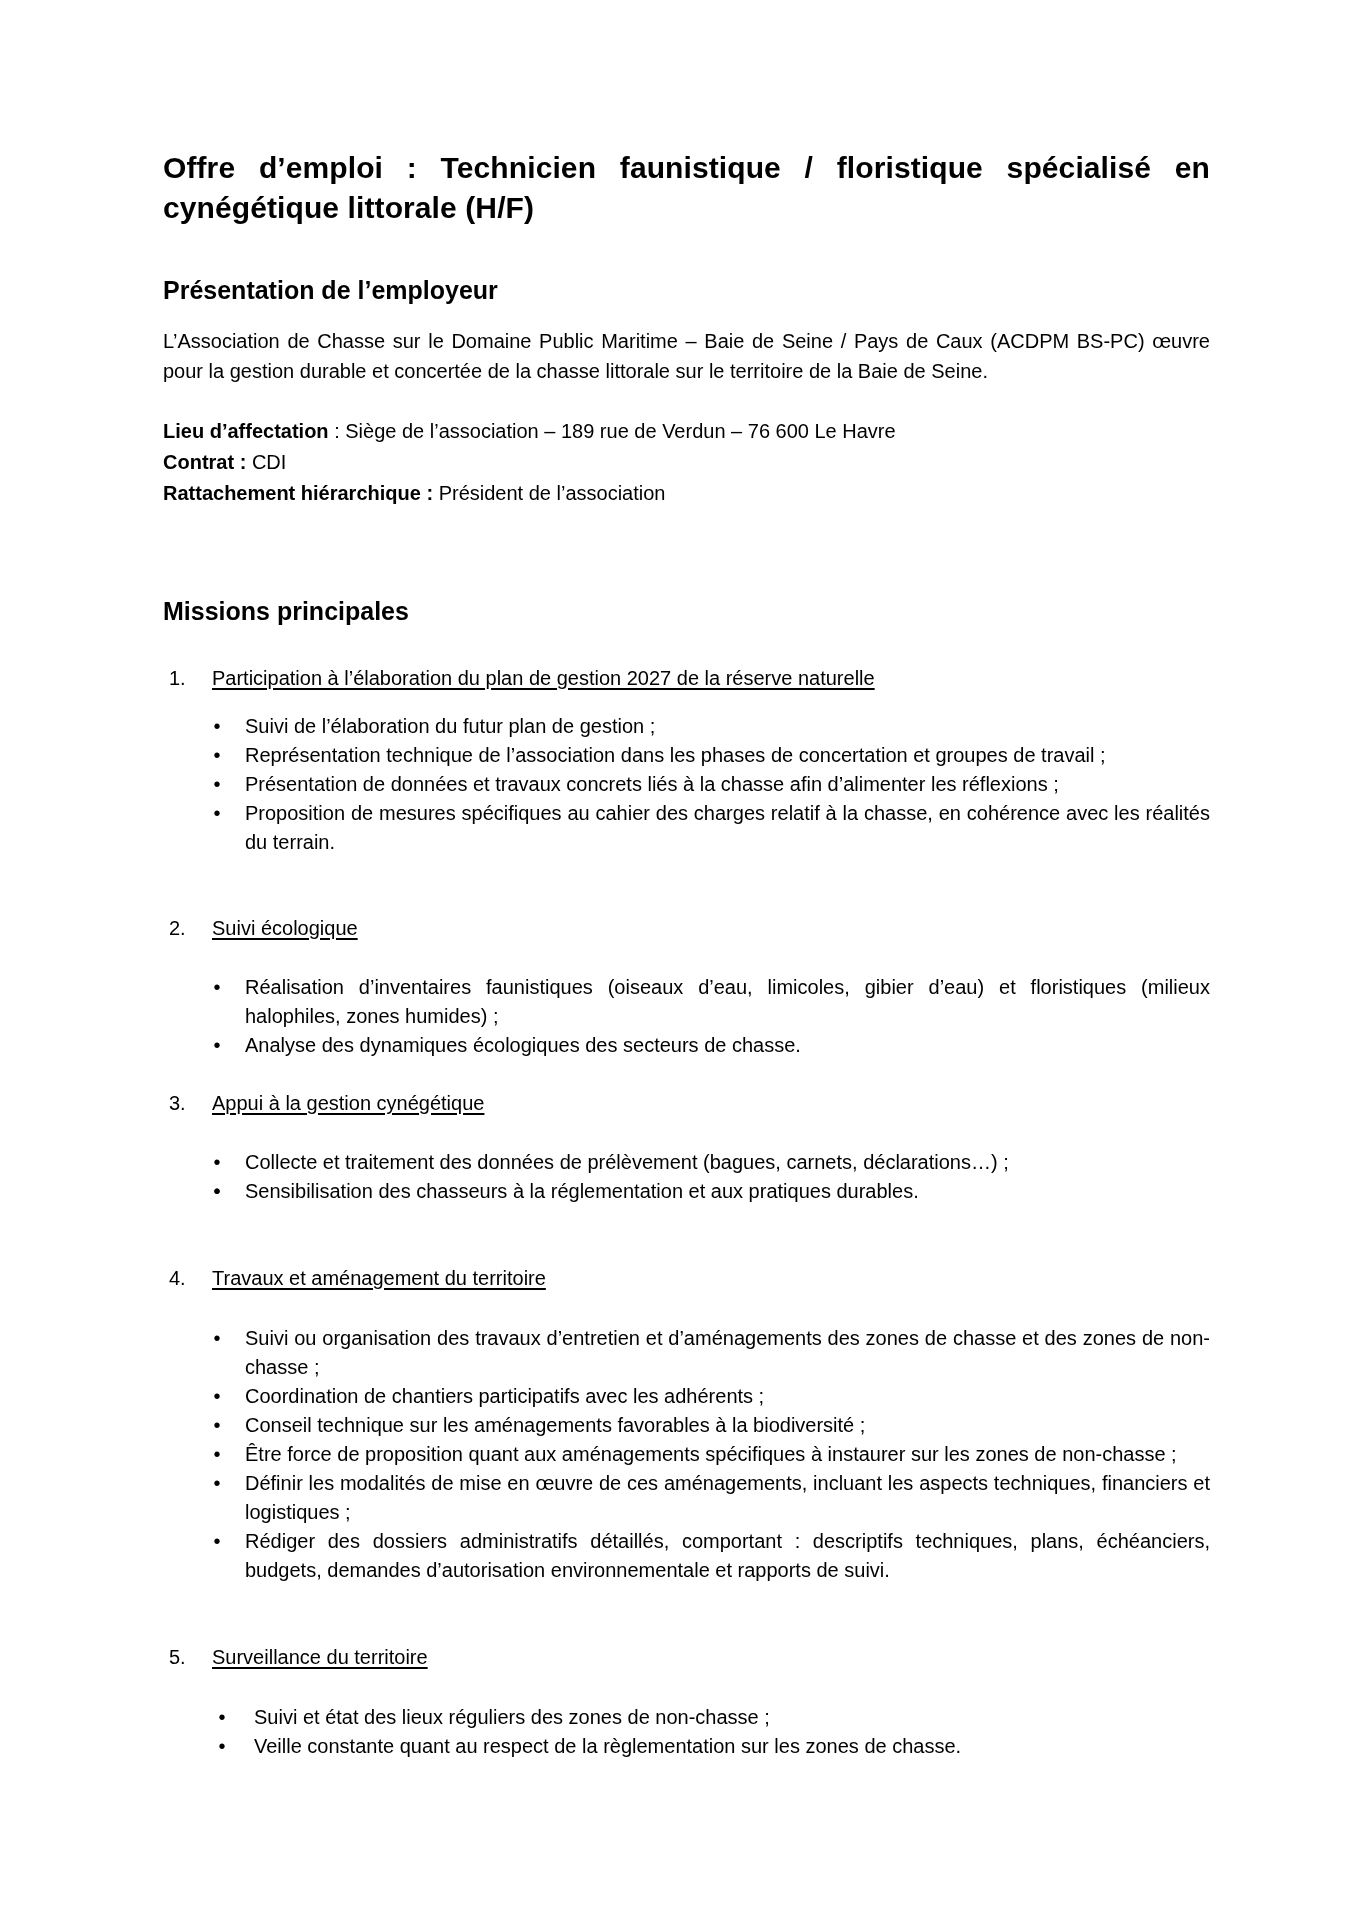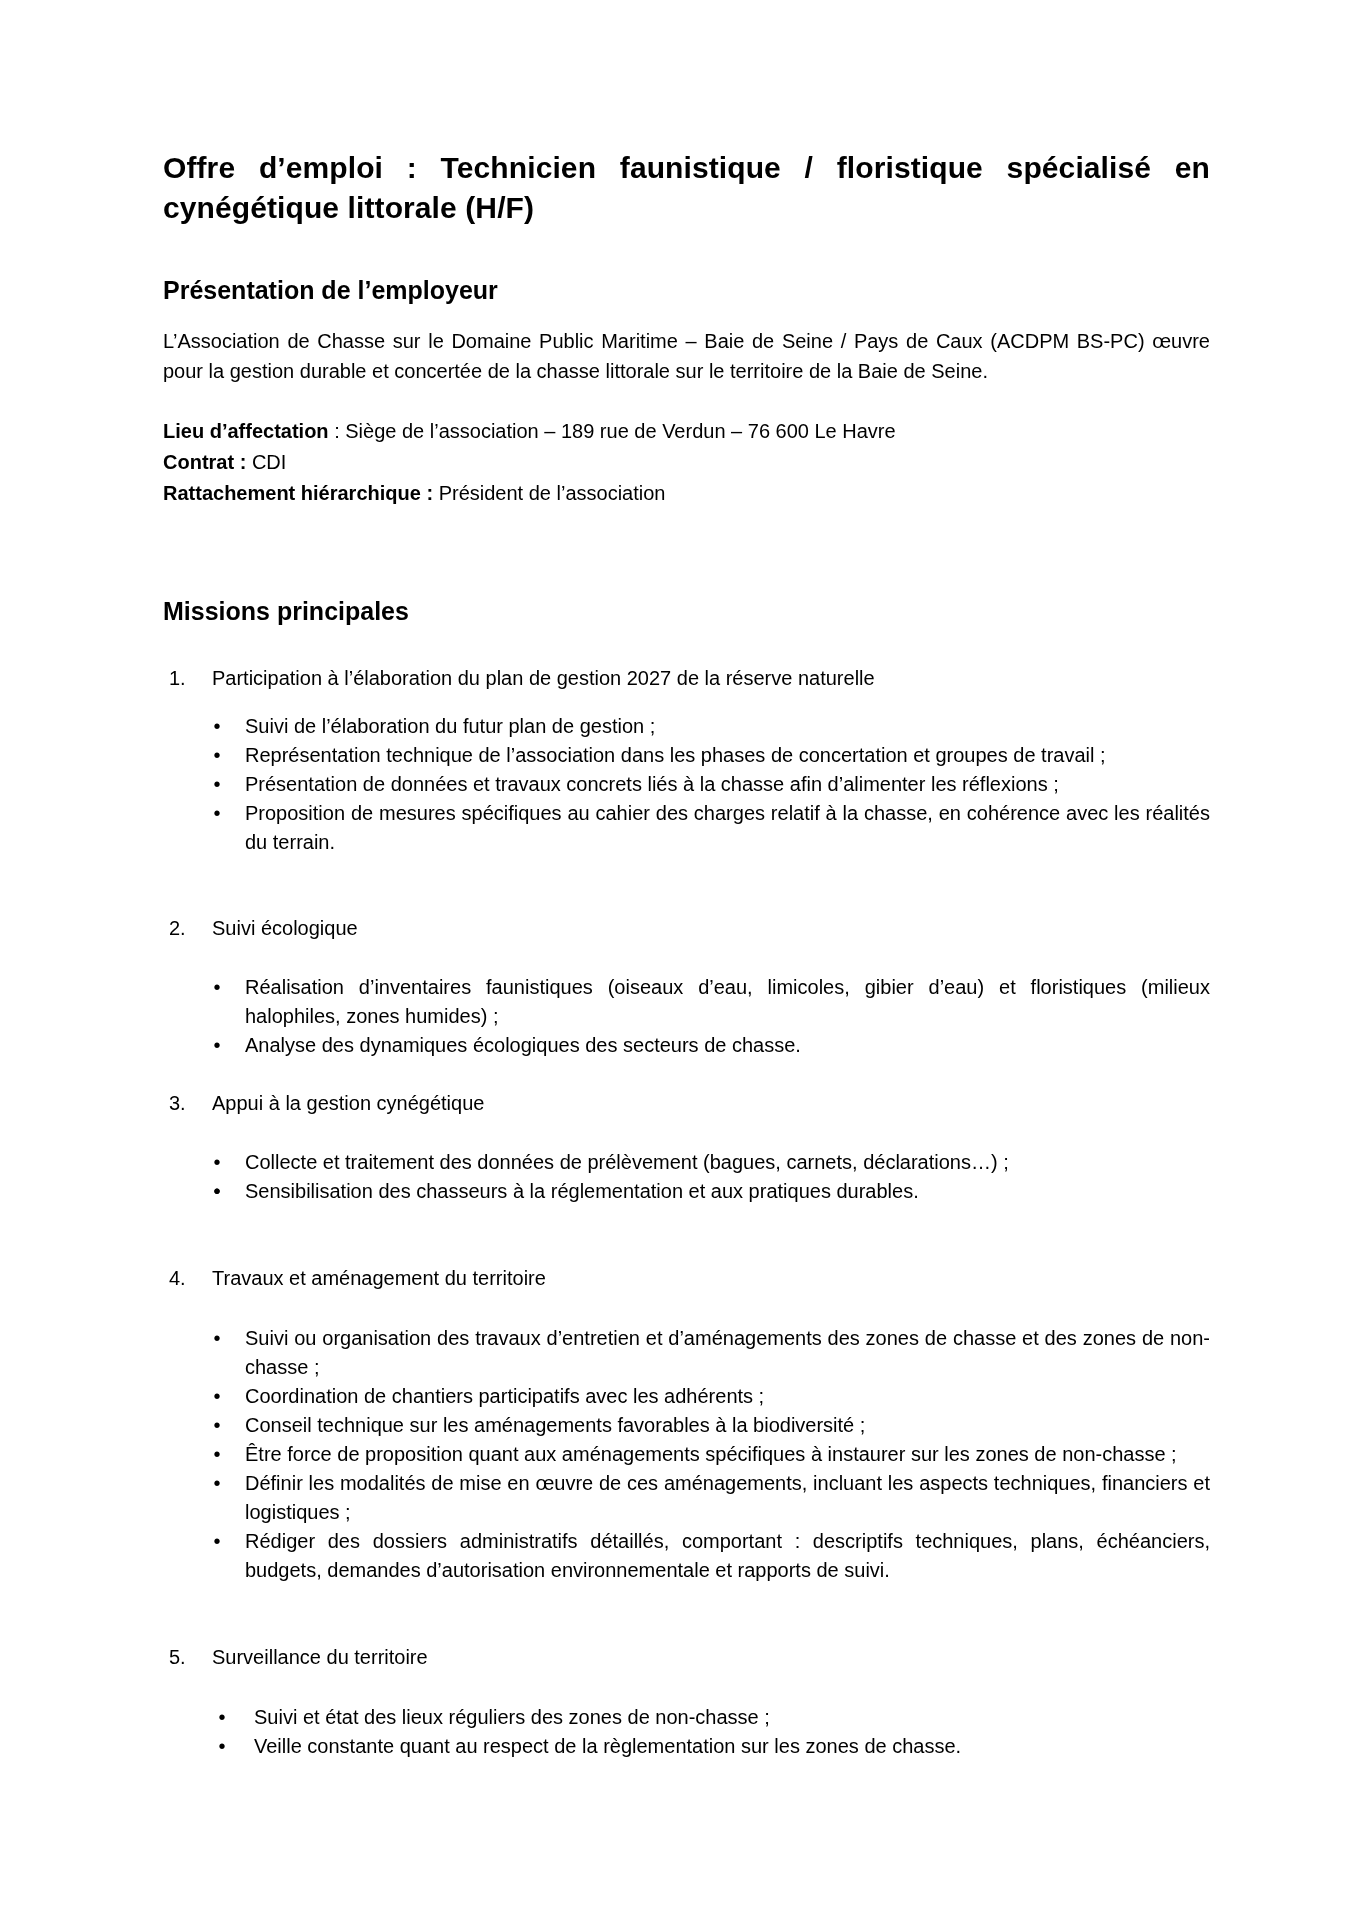--- a/index.html
+++ b/index.html
@@ -57,20 +57,21 @@
       left: 6px;
       font-size: 20px;
       line-height: 28px;
       white-space: nowrap;
     }
     .mission-num {
       display: inline-block;
       width: 43px;
     }
     .mission-label {
+      text-decoration: underline;
       text-underline-offset: 3px;
     }
     .bullets {
       position: absolute;
       left: 0;
       width: 1047px;
       list-style: none;
     }
     .bullets li {
       position: relative;

